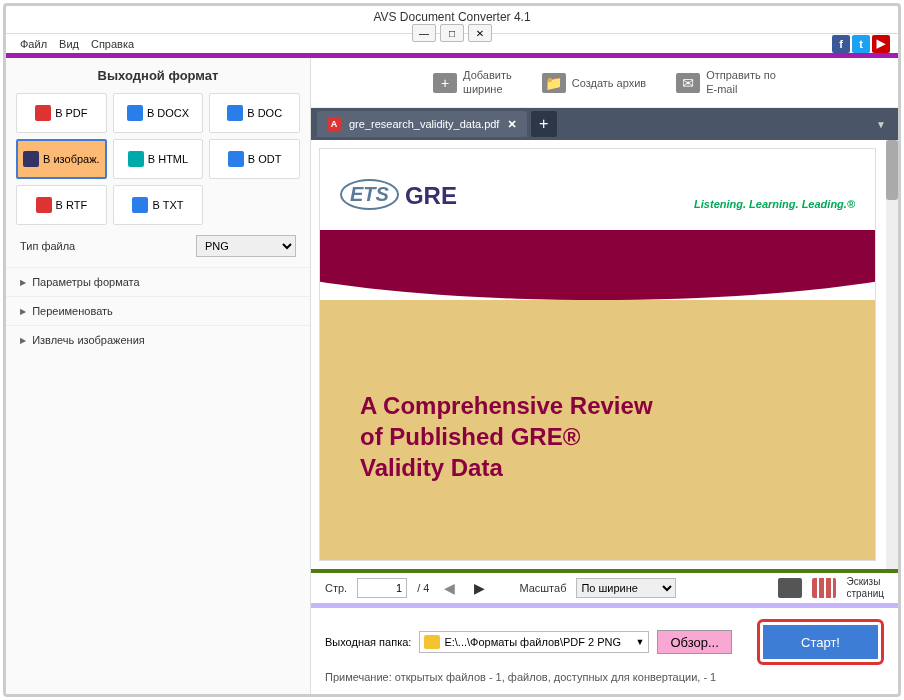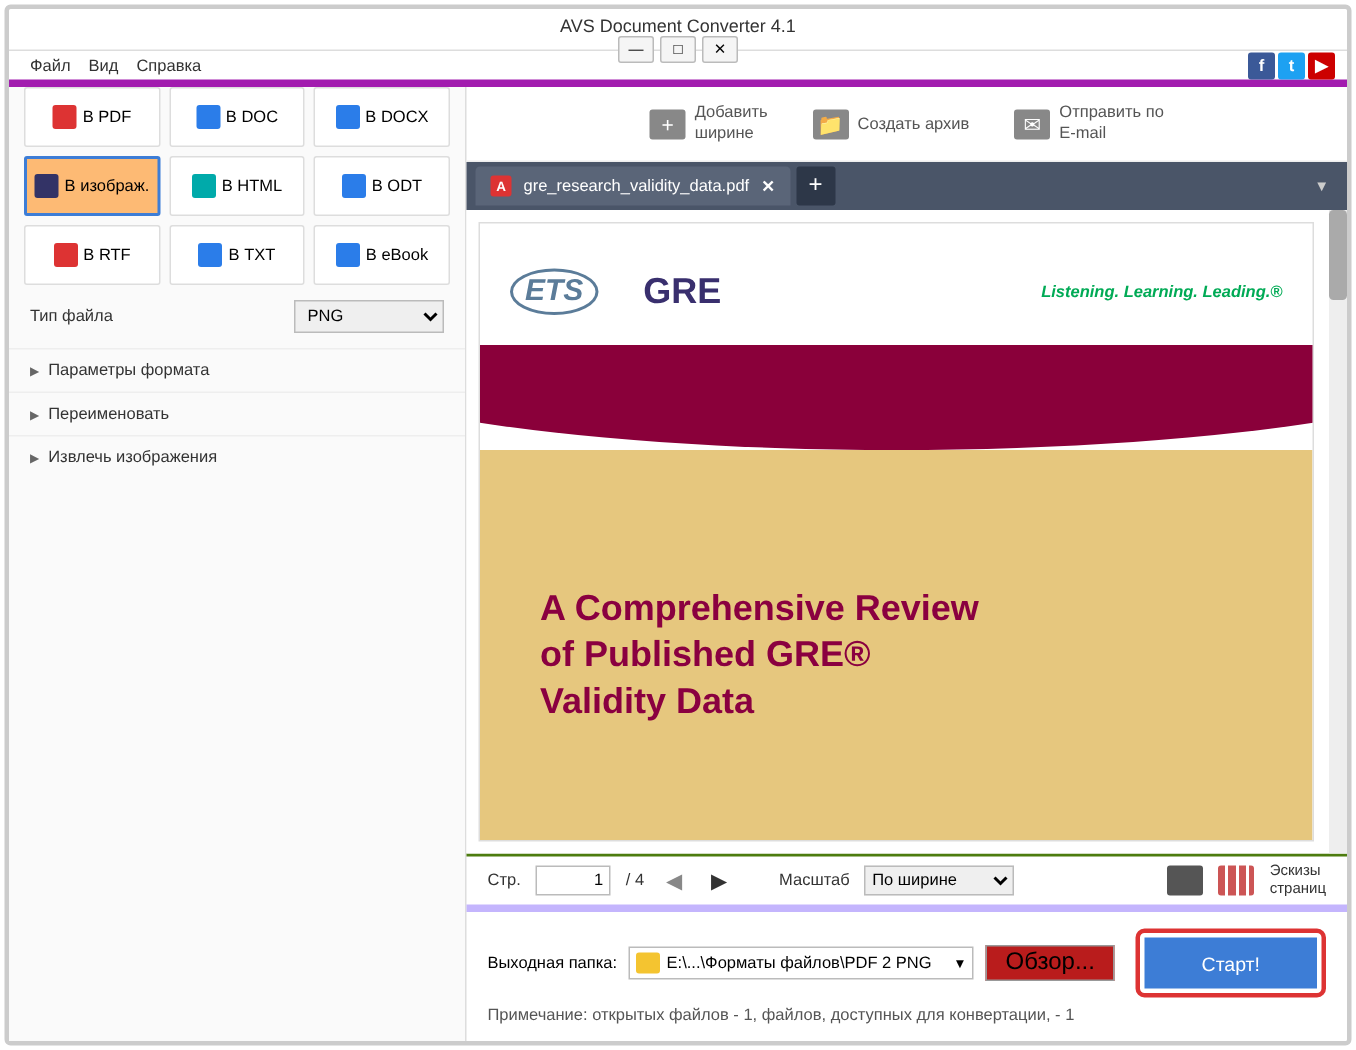--- a/index.html
+++ b/index.html
@@ -36,38 +36,38 @@
 .tabbar { display: flex; align-items: center; background: #4a5568; height: 32px; padding: 0 6px; }
 .tab { display: flex; align-items: center; background: #5a6578; color: #fff; font-size: 11px; padding: 6px 10px; gap: 8px; border-radius: 3px 3px 0 0; }
 .tab-icon { width: 14px; height: 14px; background: #d33; color: #fff; display: flex; align-items: center; justify-content: center; font-size: 9px; font-weight: bold; border-radius: 2px; }
 .tab-close { cursor: pointer; font-weight: bold; }
 .tab-add { width: 26px; height: 26px; background: #2d3748; color: #fff; display: flex; align-items: center; justify-content: center; margin-left: 4px; cursor: pointer; font-size: 16px; border-radius: 2px; }
 .tab-menu { margin-left: auto; color: #ccc; font-size: 10px; cursor: pointer; padding: 0 6px; }
 .preview-wrap { flex: 1; background: #fff; padding: 8px; overflow: hidden; position: relative; }
 .preview { width: calc(100% - 14px); height: 100%; border: 1px solid #ddd; background: #fff; position: relative; overflow: hidden; }
 .preview-scroll { position: absolute; right: 0; top: 0; bottom: 0; width: 12px; background: #eee; }
 .preview-thumb { position: absolute; right: 0; top: 0; width: 12px; height: 60px; background: #aaa; border-radius: 3px; }
-.ets-header { display: flex; align-items: center; padding: 30px 20px 20px; gap: 30px; }
+.ets-header { display: flex; align-items: flex-end; padding: 30px 20px 20px; gap: 6px; }
 .ets-logo { font-size: 20px; color: #5b7c99; font-style: italic; font-weight: bold; border: 2px solid #5b7c99; border-radius: 50%; padding: 2px 8px; }
 .gre-logo { font-size: 24px; font-weight: bold; color: #392f6e; }
 .tagline { margin-left: auto; font-size: 11px; font-style: italic; color: #0a5; font-weight: bold; }
 .curve { height: 70px; background: #8a003a; border-radius: 0 0 50% 50% / 0 0 100% 100%; transform: scaleX(1.3); margin: 0 -40px; }
 .yellow-body { background: #e6c77e; padding: 90px 40px 30px; height: 280px; }
 .doc-title { font-size: 24px; font-weight: bold; color: #8a0040; line-height: 1.3; }
-.pager { display: flex; align-items: center; gap: 10px; padding: 6px 14px; font-size: 11px; color: #333; border-top: 2px solid #4d7c0f; height: 34px; }
+.pager { display: flex; align-items: center; gap: 10px; padding: 6px 14px; font-size: 11px; color: #333; border-top: 4px solid #4d7c0f; height: 34px; }
 .page-input { width: 50px; height: 20px; text-align: right; border: 1px solid #bbb; font-size: 11px; padding: 0 4px; }
 .nav-arrow { width: 20px; height: 20px; display: flex; align-items: center; justify-content: center; color: #888; cursor: pointer; font-size: 14px; }
 .zoom-select { width: 100px; height: 20px; border: 1px solid #bbb; font-size: 11px; }
 .print-icon, .thumb-icon { width: 24px; height: 20px; background: #555; border-radius: 2px; }
 .thumb-icon { background: repeating-linear-gradient(90deg, #c55 0 5px, #fff 5px 7px); }
 .footer { padding: 11px 14px; border-top: 5px solid #c4b5fd; }
 .out-row { display: flex; align-items: center; gap: 8px; font-size: 11px; }
 .out-input { flex: 0 0 230px; height: 22px; border: 1px solid #bbb; font-size: 11px; padding: 0 4px; display: flex; align-items: center; gap: 4px; }
 .folder-icon { width: 16px; height: 14px; background: #f4c430; border-radius: 2px; }
-.browse-btn { height: 24px; padding: 0 12px; border: 1px solid #999; background: #b91c1c; font-size: 16px; cursor: pointer; }
+.browse-btn { height: 24px; padding: 0 12px; border: 1px solid #999; background: #f9a8d4; font-size: 13px; cursor: pointer; }
 .start-wrap { margin-left: auto; border: 3px solid #d33; border-radius: 6px; padding: 3px; }
 .start-btn { background: #3d7dd6; color: #fff; border: none; width: 115px; height: 34px; font-size: 13px; cursor: pointer; }
 .note { font-size: 11px; color: #555; margin-top: 6px; }
 </style>
 </head>
 <body>
 
 <div class="outer">
   <div class="titlebar">
     <div class="titlebar-icon"></div>
@@ -83,56 +83,53 @@
     <div class="menu-item">Вид</div>
     <div class="menu-item">Справка</div>
     <div class="social">
       <div class="social-icon fb">f</div>
       <div class="social-icon tw">t</div>
       <div class="social-icon yt">▶</div>
     </div>
   </div>
   <div class="main">
     <div class="sidebar">
+      <div class="sidebar-title">Выходной формат</div>
       <div class="format-grid">
         <div class="format-btn">
             <span class="fmt-icon ic-red"></span>
             <span>В PDF</span>
           </div>
         <div class="format-btn">
             <span class="fmt-icon ic-blue"></span>
+            <span>В DOCX</span>
+          </div>
+        <div class="format-btn">
+            <span class="fmt-icon ic-blue"></span>
             <span>В DOC</span>
-          </div>
-        <div class="format-btn">
-            <span class="fmt-icon ic-blue"></span>
-            <span>В DOCX</span>
           </div>
         <div class="format-btn selected">
             <span class="fmt-icon ic-dark"></span>
             <span>В изображ.</span>
           </div>
         <div class="format-btn">
             <span class="fmt-icon ic-teal"></span>
             <span>В HTML</span>
           </div>
         <div class="format-btn">
             <span class="fmt-icon ic-blue"></span>
             <span>В ODT</span>
           </div>
         <div class="format-btn">
             <span class="fmt-icon ic-red"></span>
             <span>В RTF</span>
           </div>
         <div class="format-btn">
             <span class="fmt-icon ic-blue"></span>
             <span>В TXT</span>
-          </div>
-        <div class="format-btn">
-            <span class="fmt-icon ic-blue"></span>
-            <span>В eBook</span>
           </div>
       </div>
       <div class="filetype-row">
         <span class="filetype-label">Тип файла</span>
         <select class="filetype-select"><option>PNG</option></select>
       </div>
       <div class="panel-item">
           <span class="tri">▶</span>
           <span>Параметры формата</span>
         </div>

